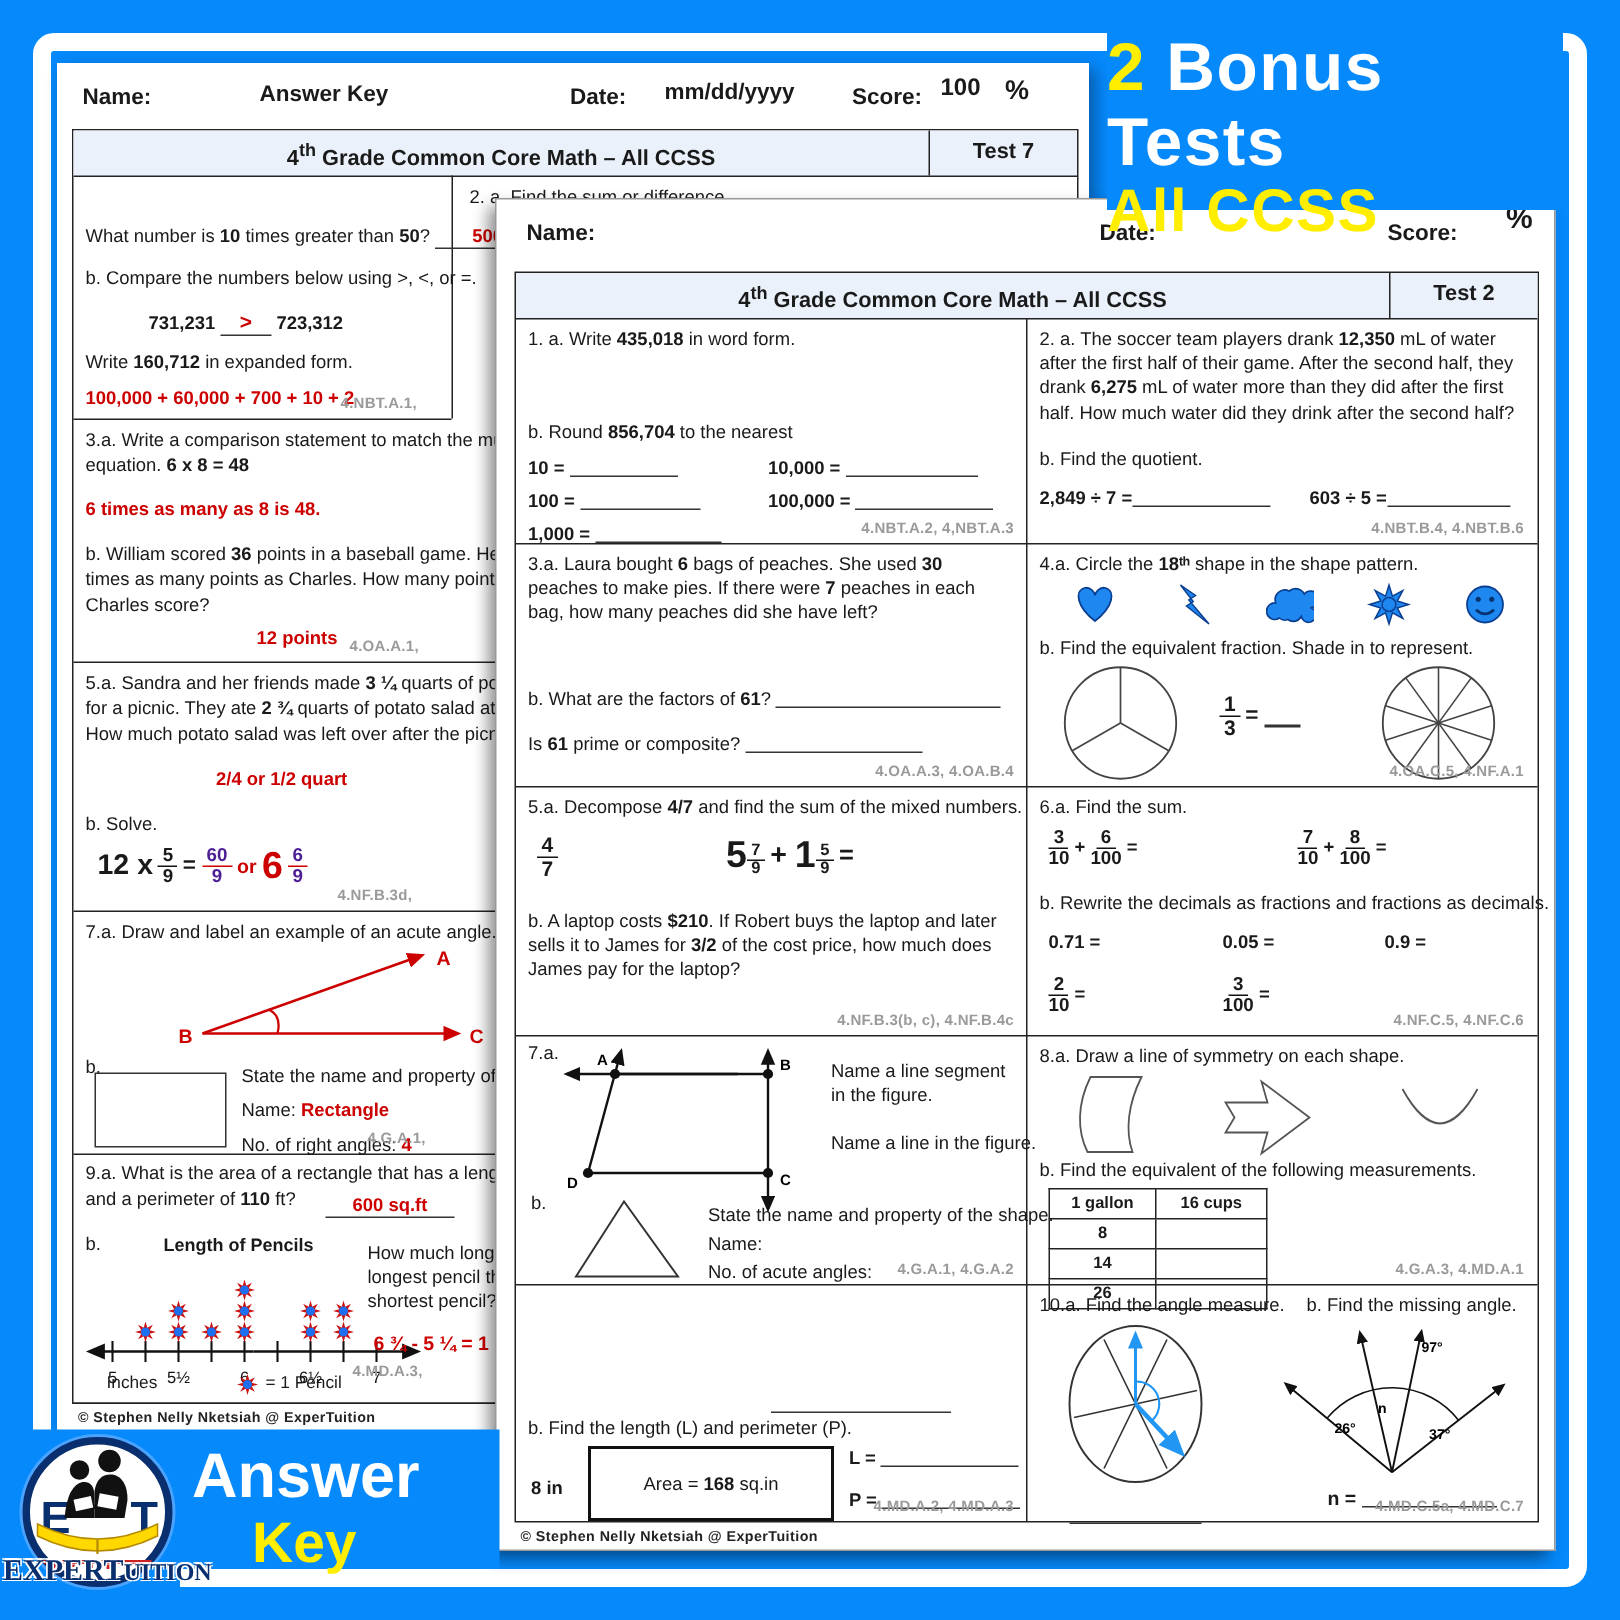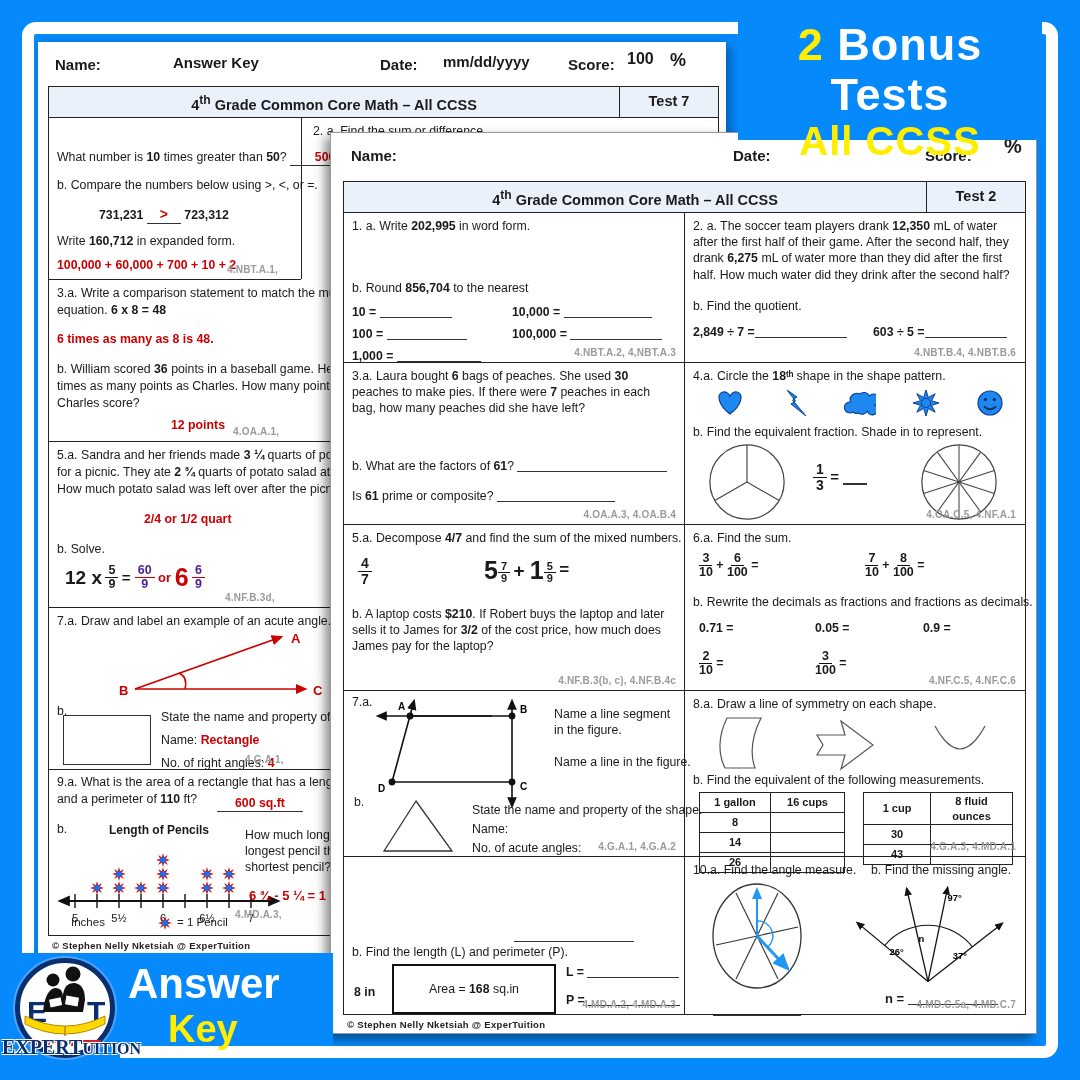--- a/index.html
+++ b/index.html
@@ -4,21 +4,21 @@
 <style>
   body{margin:0;background:#222}
   .canvas{position:relative;width:1080px;height:1080px;background:#0689fb;overflow:hidden;
           font-family:"Liberation Sans",sans-serif;color:#1a1a1a}
   .abs{position:absolute}
   .frame{position:absolute;left:22px;top:22px;right:22px;bottom:22px;border:12px solid #fff;border-radius:14px}
   .page{position:absolute;background:#fff}
   .p7{left:38px;top:42px;width:688px;height:916px;box-shadow:4px 4px 10px rgba(0,0,0,.35);z-index:2}
   .p8{left:330px;top:132px;width:705px;height:900px;border:1px solid #999;
       box-shadow:-5px 5px 10px rgba(0,0,0,.45);z-index:3}
-  .banner-top{left:738px;top:20px;width:304px;height:120px;background:#0689fb;z-index:4;text-align:center}
+  .banner-top{left:738px;top:20px;width:304px;height:120px;background:#0689fb;z-index:4;text-align:left}
   .banner-bottom{left:0;top:953px;width:333px;height:93px;background:#0689fb;z-index:4}
   .banner-patch{left:0;top:1038px;width:120px;height:34px;background:#0689fb;z-index:4}
   .bt1{font-size:45px;font-weight:bold;letter-spacing:1px;color:#fff;line-height:1.1}
   .bt1 .num{color:#ffee00}
   .bt2{font-size:40px;font-weight:bold;color:#ffee00;line-height:1.1;letter-spacing:1px}
   .aw1{position:absolute;left:128px;top:960px;font-size:42px;font-weight:bold;color:#fff;z-index:5}
   .aw2{position:absolute;left:168px;top:1008px;font-size:38px;font-weight:bold;color:#ffee00;z-index:5}
   .logo{position:absolute;left:5px;top:956px;z-index:6}
   .brand{position:absolute;left:2px;top:1036px;width:128px;text-align:center;z-index:6;
          font-family:"Liberation Serif",serif;font-weight:bold;color:#0a2f6e;
@@ -233,21 +233,21 @@
 
     <div class="grid t8grid">
       <div class="tbar">
         <div class="main"><span>4</span><sup>th</sup><span> Grade Common Core Math – All CCSS</span></div>
         <div class="tcell">Test 2</div>
       </div>
       <div class="vdiv" style="left:340px;top:30px;height:802px"></div>
 
       <div class="box" style="top:30px;height:150px">
         <div class="cellL" style="top:0;height:150px">
-          <div class="wrap" style="left:8px;top:6px;width:320px">1. a. Write <b>202,995</b> in word form.</div>
+          <div class="wrap" style="left:8px;top:6px;width:320px">1. a. Write <b>435,018</b> in word form.</div>
           <div class="ln" style="left:8px;top:68px">b. Round <b>856,704</b> to the nearest</div>
           <div class="ln" style="left:8px;top:92px"><span class="b">10  =</span> <span class="bl" style="width:72px"></span></div>
           <div class="ln" style="left:168px;top:92px"><span class="b">10,000  =</span> <span class="bl" style="width:88px"></span></div>
           <div class="ln" style="left:8px;top:114px"><span class="b">100  =</span> <span class="bl" style="width:80px"></span></div>
           <div class="ln" style="left:168px;top:114px"><span class="b">100,000  =</span> <span class="bl" style="width:92px"></span></div>
           <div class="ln" style="left:8px;top:136px"><span class="b">1,000  =</span> <span class="bl" style="width:84px"></span></div>
           <div class="code" style="right:8px;bottom:3px">4.NBT.A.2,   4,NBT.A.3</div>
         </div>
         <div class="cellR" style="top:0;height:150px">
           <div class="wrap" style="left:8px;top:6px;width:326px">2. a.  The soccer team players drank <b>12,350</b> mL of water after the first half of their game. After the second half, they drank <b>6,275</b> mL  of water more than they did after the first half. How  much water  did they drink after the second half?</div>
@@ -436,36 +436,20 @@
             <tr>
                   <td>8</td>
                   <td></td>
                 </tr>
             <tr>
                   <td>14</td>
                   <td></td>
                 </tr>
             <tr>
                   <td>26</td>
-                  <td></td>
-                </tr>
-          </tbody>
-            </table>
-          <table class="meas abs" style="left:178px;top:102px;width:150px">
-            <tbody>
-                <tr>
-                  <td style="width:58px">1 cup</td>
-                  <td>8 fluid ounces</td>
-                </tr>
-            <tr>
-                  <td>30</td>
-                  <td></td>
-                </tr>
-            <tr>
-                  <td>43</td>
                   <td></td>
                 </tr>
           </tbody>
             </table>
           <div class="code" style="right:8px;bottom:3px">4.G.A.3,   4.MD.A.1</div>
         </div>
       </div>
 
       <div class="box" style="top:674px;height:158px;border-bottom:none">
         <div class="cellL" style="top:0;height:158px">

